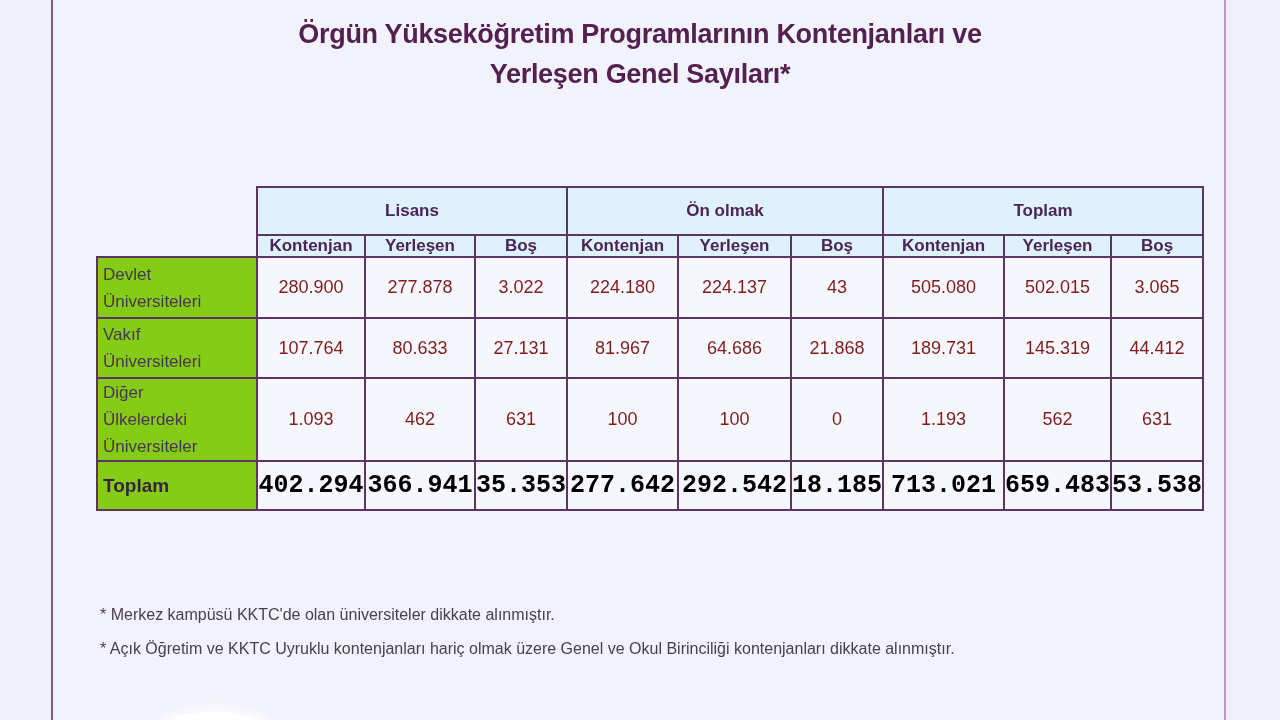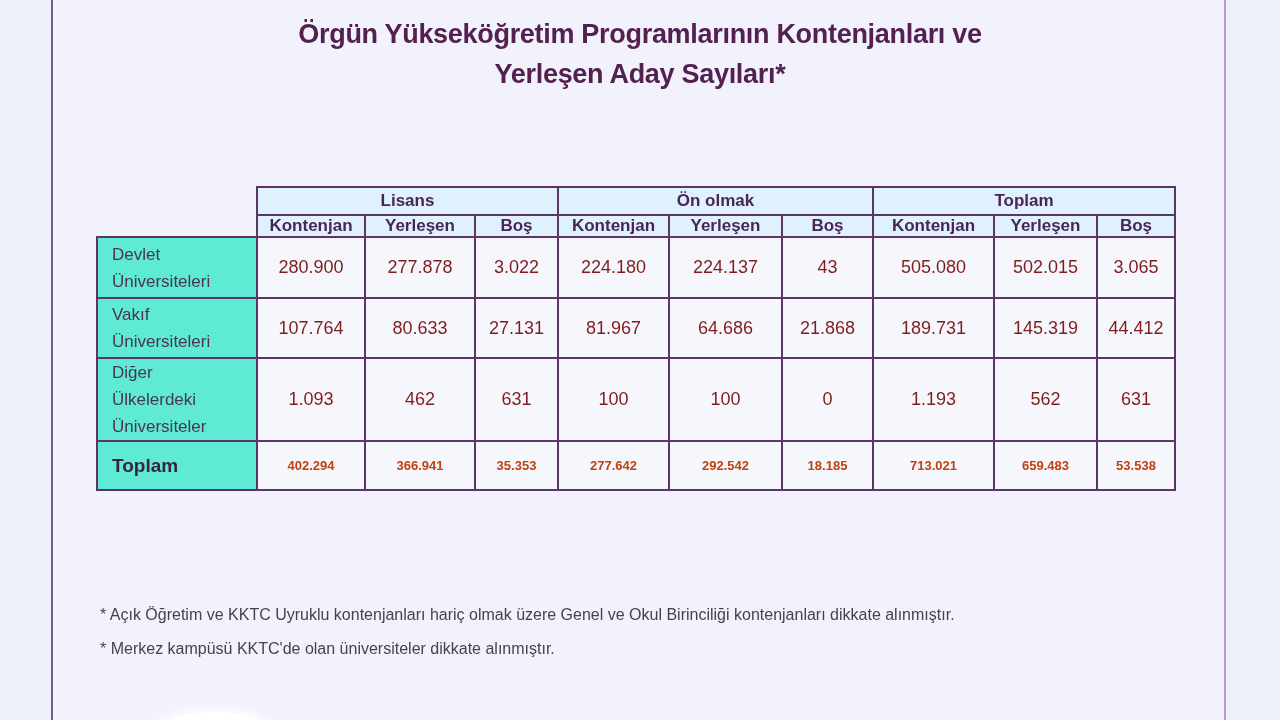--- a/index.html
+++ b/index.html
@@ -58,36 +58,37 @@
       background: #dff1fc;
       color: #4a2555;
       font-weight: bold;
       font-size: 17px;
     }
     table.data .blank {
       border: none;
       background: transparent;
     }
     table.data .rowhead {
-      background: #5eead4;
+      background: #84cc16;
       text-align: left;
-      padding-left: 14px;
+      padding-left: 5px;
       font-size: 17px;
       line-height: 27px;
       color: #4a3554;
     }
     table.data td.val {
       background: #f6f7fd;
       font-size: 18px;
       color: #7f1d1d;
     }
     table.data tr.total td.val {
       font-weight: bold;
-      font-size: 13px;
-      color: #c2410c;
+      font-size: 25px;
+      color: #000000;
+      font-family: Liberation Mono, monospace;
     }
     table.data tr.total .rowhead {
       font-weight: bold;
       font-size: 19px;
       color: #3a2342;
     }
 
     .notes {
       position: absolute;
       left: 100px;
@@ -109,38 +110,38 @@
       box-shadow: 0 0 10px 6px rgba(255,255,255,0.7);
     }
   </style>
 </head>
 <body>
 
 <div class="frame"></div>
 
 <div class="title">
   <span>Örgün Yükseköğretim Programlarının Kontenjanları ve</span>
-  <span>Yerleşen Aday Sayıları*</span>
+  <span>Yerleşen Genel Sayıları*</span>
 </div>
 
 <table class="data">
   <colgroup>
     <col style="width:160px">
     <col style="width:108px">
     <col style="width:110px">
     <col style="width:83px">
     <col style="width:111px">
     <col style="width:113px">
     <col style="width:91px">
     <col style="width:121px">
     <col style="width:103px">
     <col style="width:78px">
   </colgroup>
   <tbody>
-      <tr style="height:28px">
+      <tr style="height:48px">
     <td class="blank"></td>
     <th colspan="3">Lisans</th>
     <th colspan="3">Ön olmak</th>
     <th colspan="3">Toplam</th>
   </tr>
   <tr style="height:22px">
     <td class="blank"></td>
     <th>Kontenjan</th>
     <th>Yerleşen</th>
     <th>Boş</th>
@@ -211,17 +212,17 @@
     <td class="val">292.542</td>
     <td class="val">18.185</td>
     <td class="val">713.021</td>
     <td class="val">659.483</td>
     <td class="val">53.538</td>
   </tr>
 </tbody>
   </table>
 
 <div class="notes">
+  <div>* Merkez kampüsü KKTC'de olan üniversiteler dikkate alınmıştır.</div>
   <div>* Açık Öğretim ve KKTC Uyruklu kontenjanları hariç olmak üzere Genel ve Okul Birinciliği kontenjanları dikkate alınmıştır.</div>
-  <div>* Merkez kampüsü KKTC'de olan üniversiteler dikkate alınmıştır.</div>
 </div>
 
 <div class="blob"></div>
 
 </body></html>

